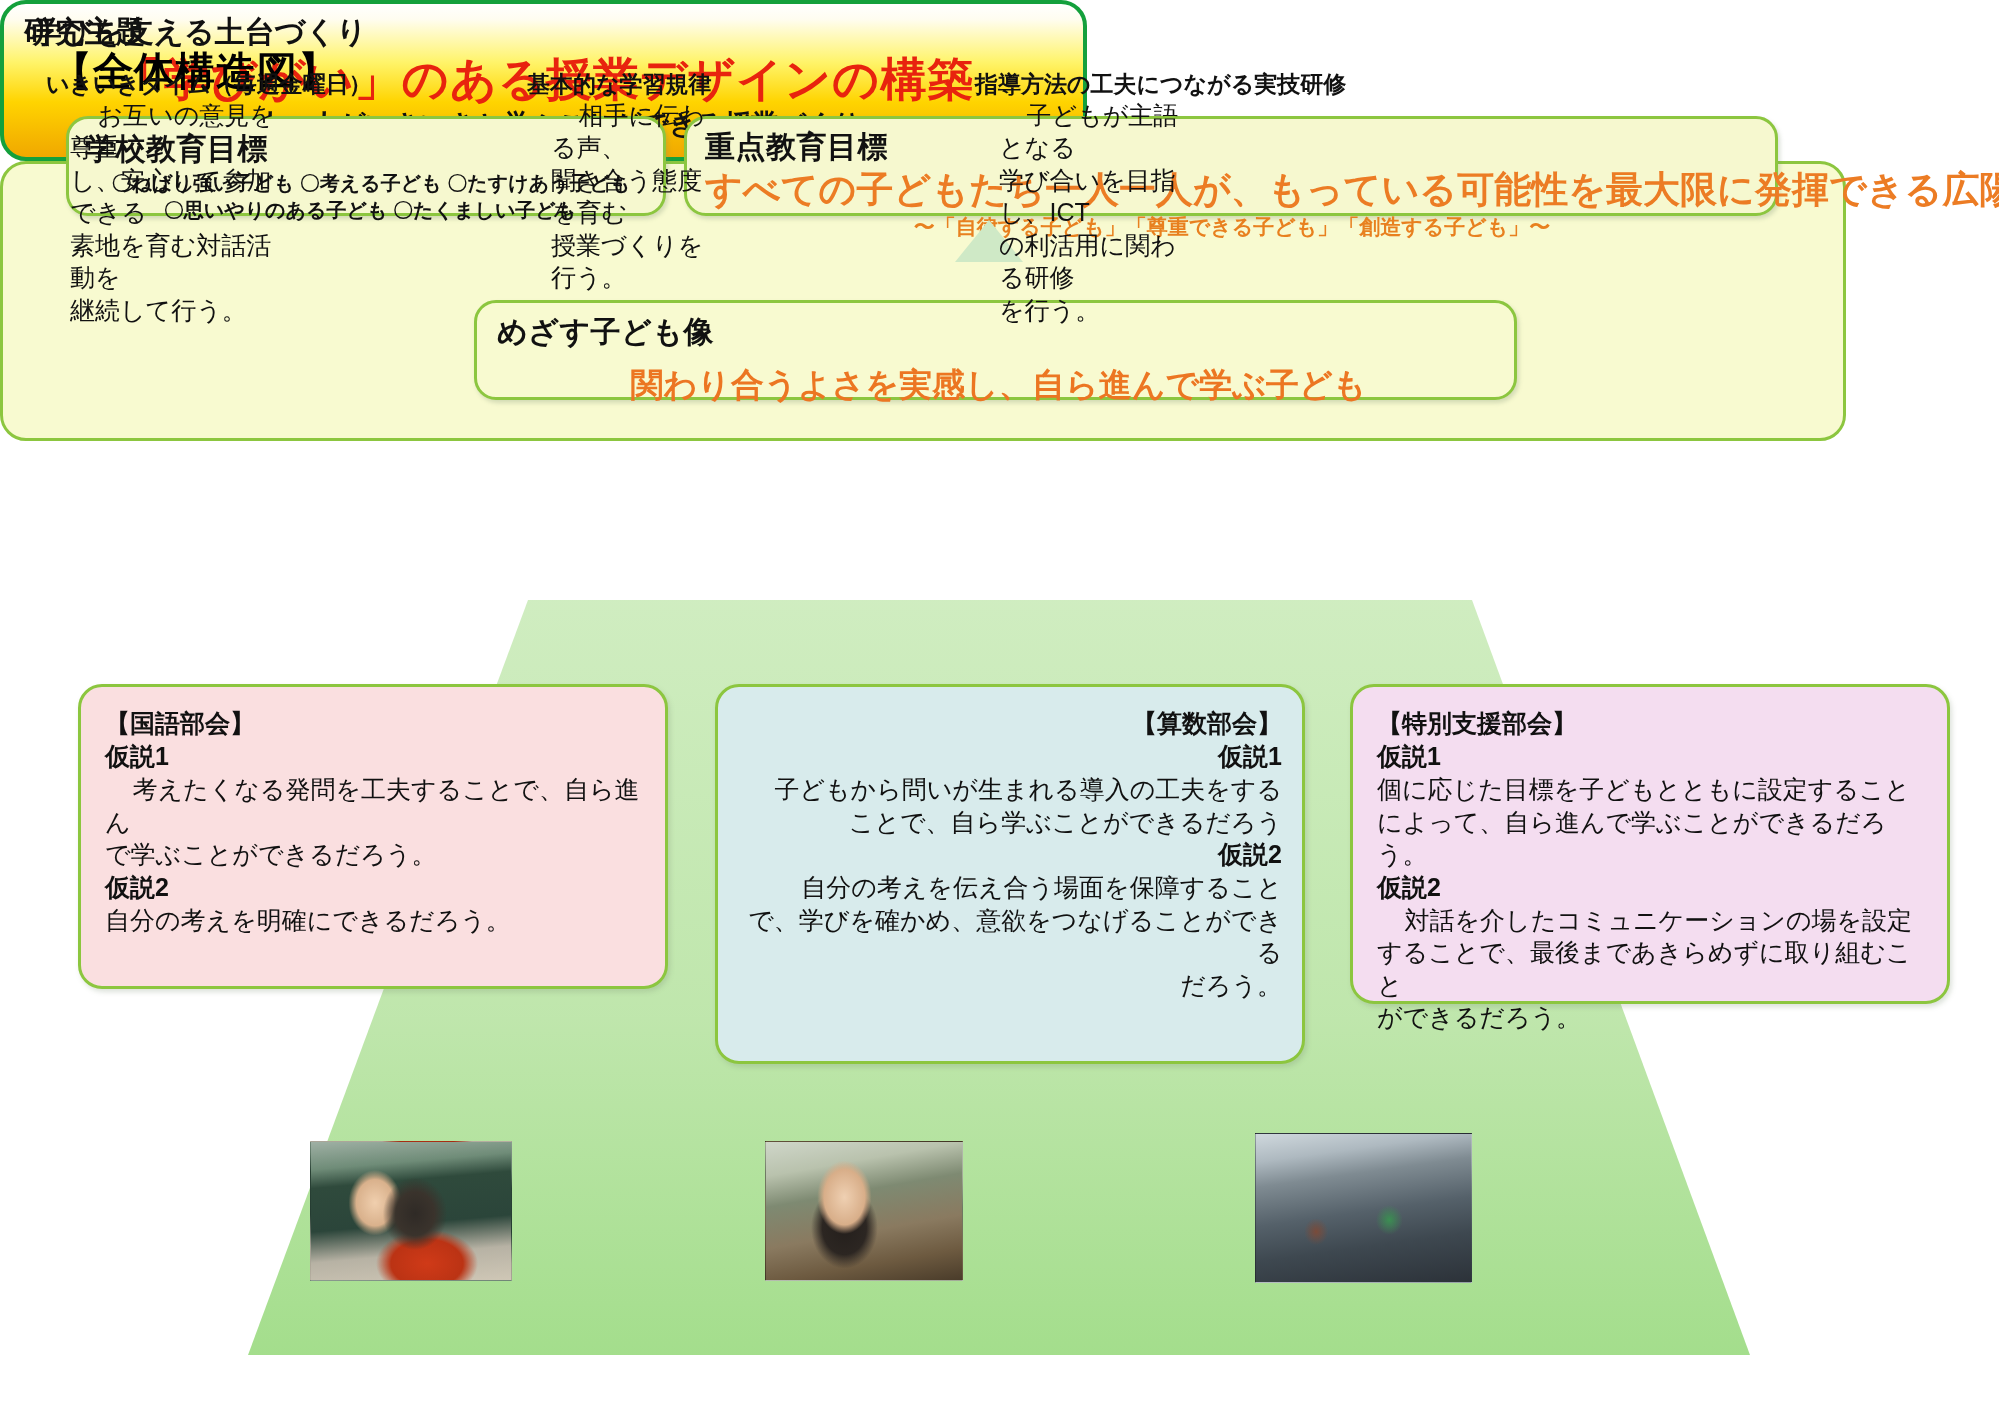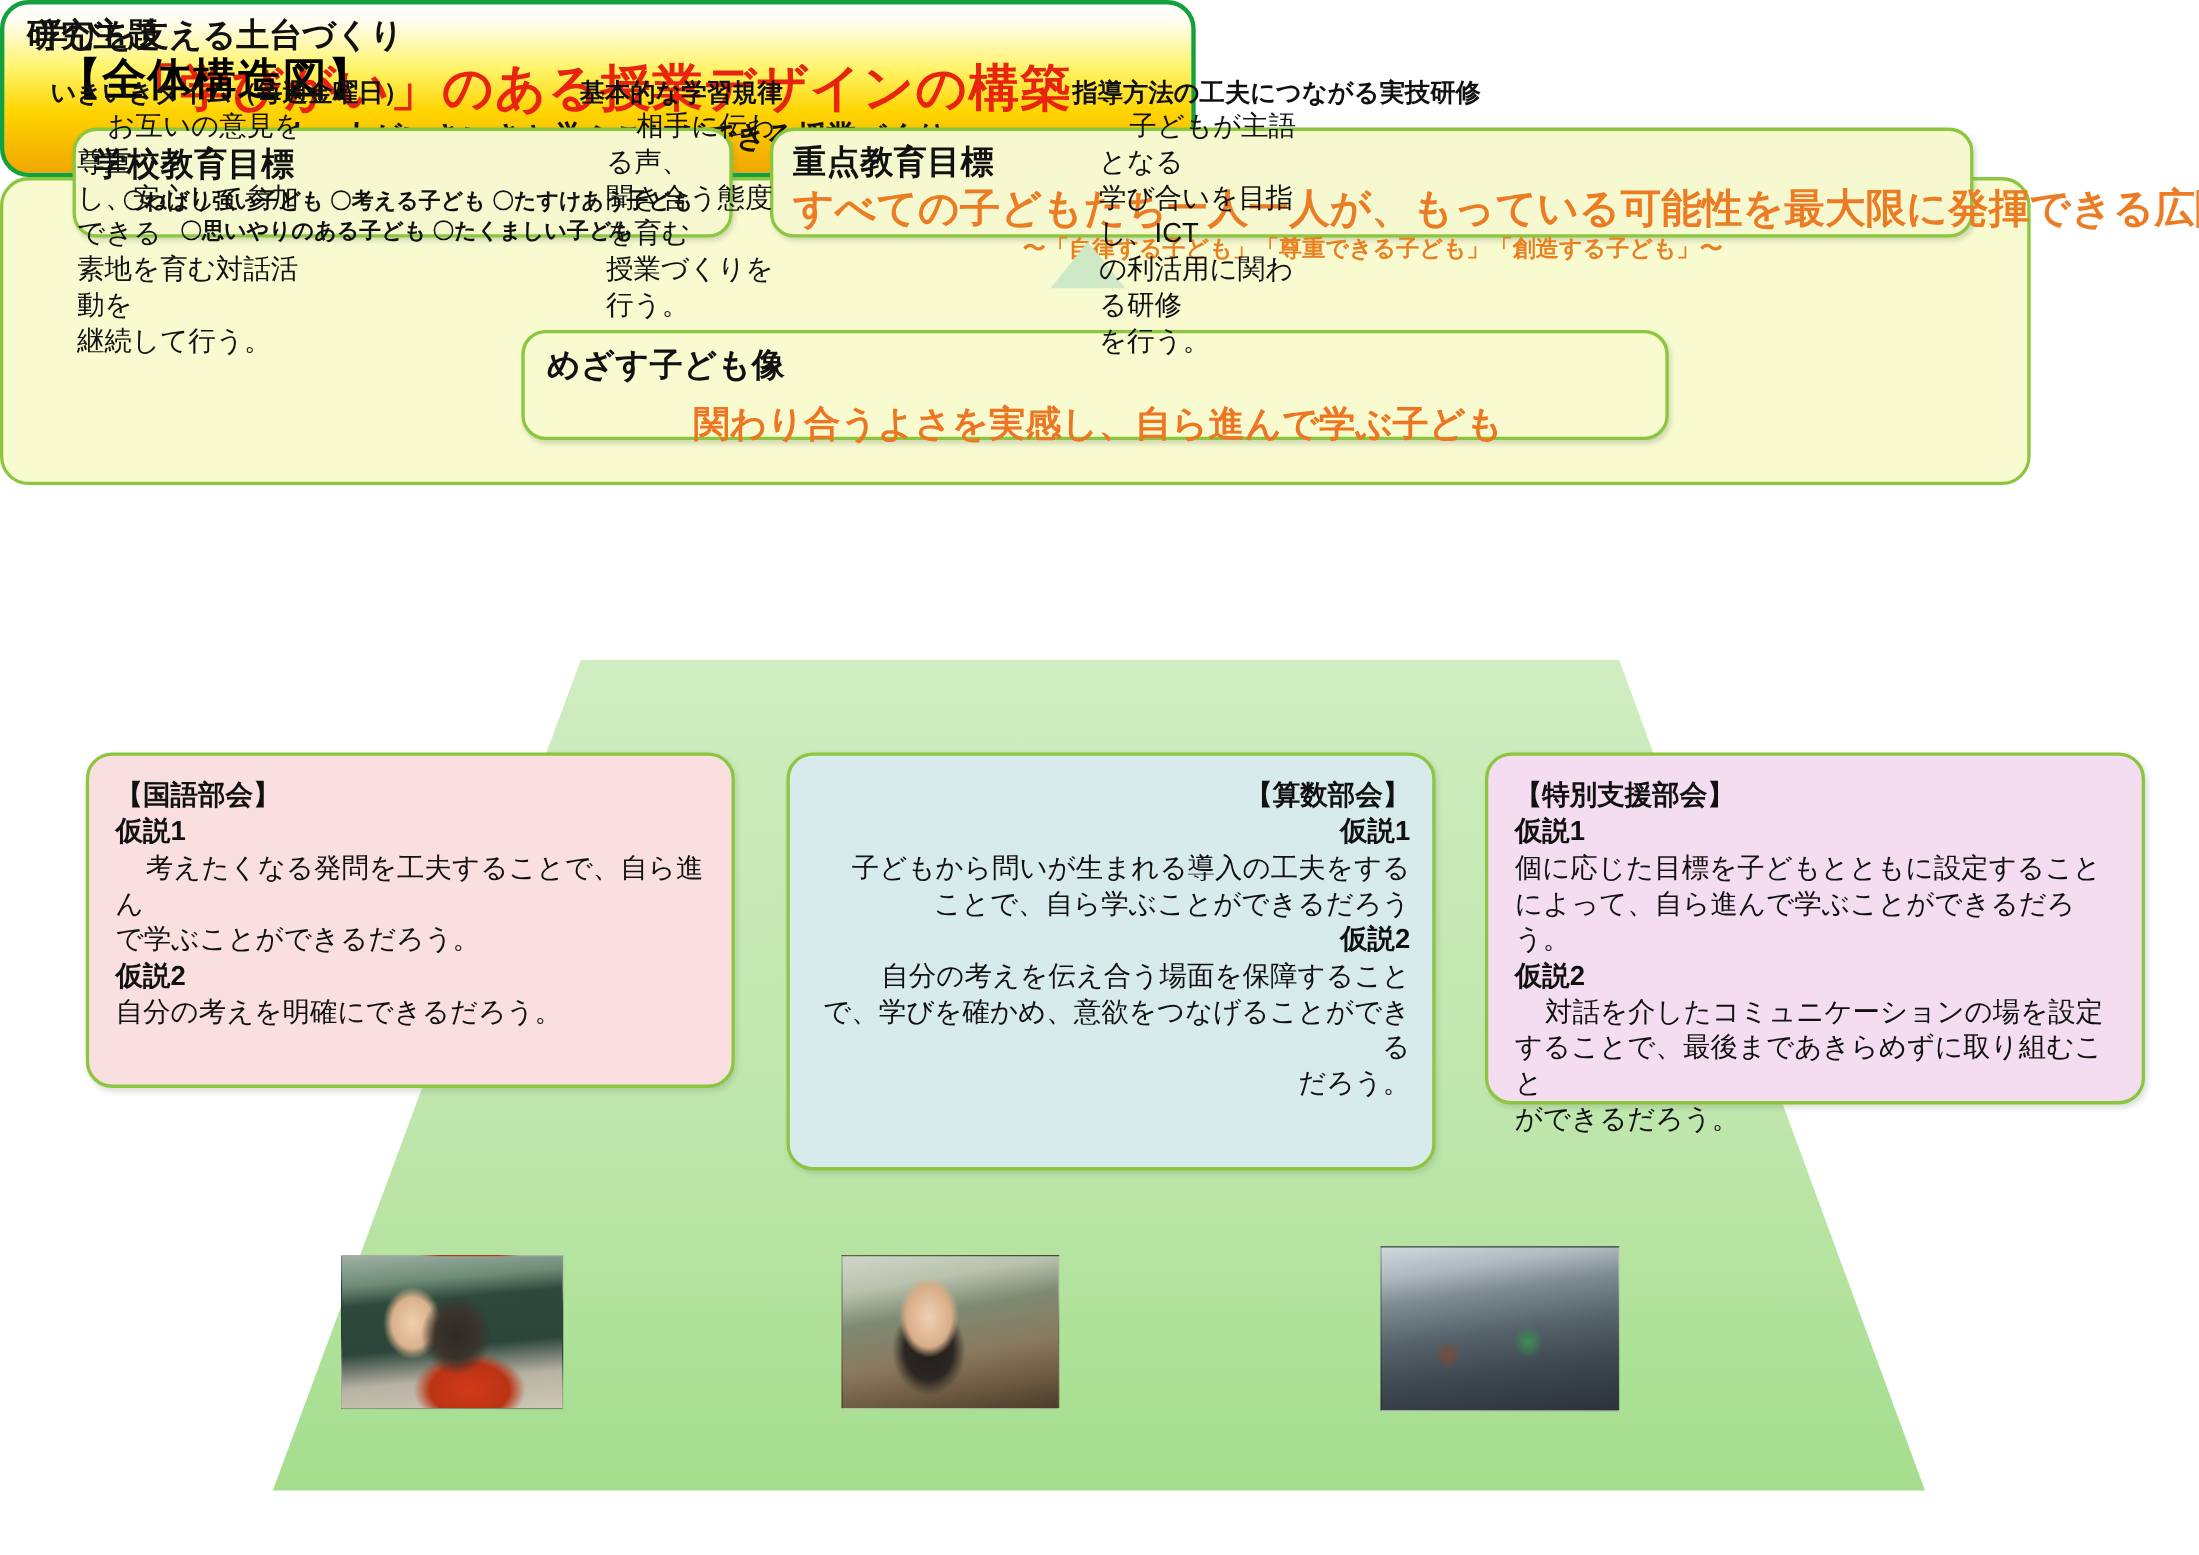--- a/index.html
+++ b/index.html
@@ -62,21 +62,21 @@
     color: #111111;
     text-align: center;
     line-height: 1.35;
     white-space: nowrap;
   }
   #school-goals .goal-line.l1 { padding-left: 8px; }
   #school-goals .goal-line.l2 { padding-left: 6px; text-align: center; }
 
   
   #priority-goal {
-    left: 700px;
+    left: 684px;
     top: 116px;
     width: 1094px;
     height: 100px;
     background: #f6f8cf;
     padding: 8px 16px 0 18px;
   }
   #priority-goal .big-orange {
     font-size: 37px;
     font-weight: bold;
     color: #ec7c24;

